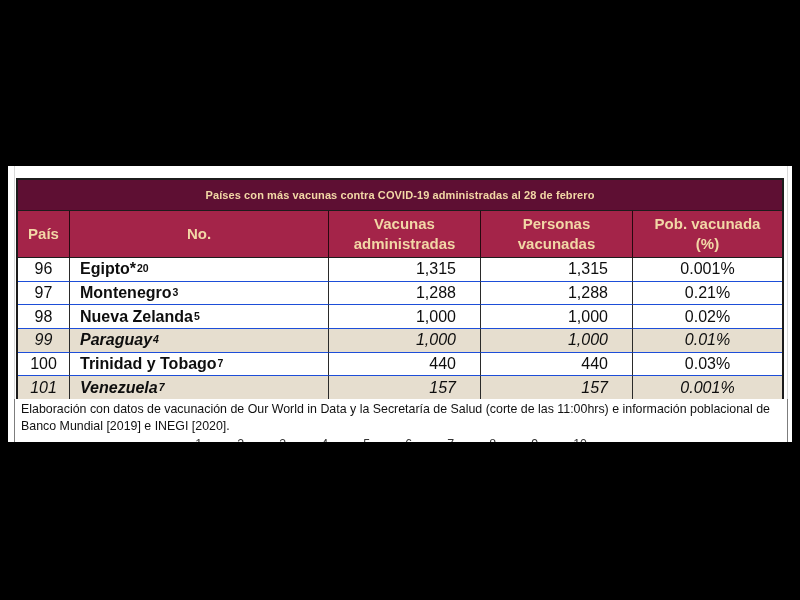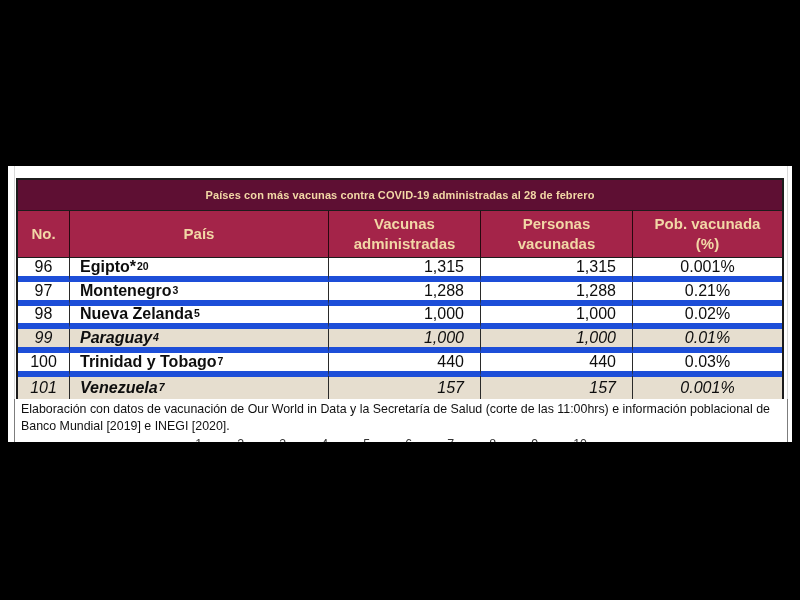--- a/index.html
+++ b/index.html
@@ -65,28 +65,28 @@
   }
   .head-cell:last-child { border-right: none; }
 
   .data-row { height: 23.7px; background: #ffffff; }
   .data-row.shaded { background: #e6decf; font-style: italic; }
   .cell {
     font-size: 16px;
     color: #0e0e0e;
     display: flex; align-items: center;
     border-right: 1px solid #2a2a2a;
-    border-bottom: 6px solid #1d4ed8;
+    border-bottom: 1px solid #1d4ed8;
     box-sizing: border-box;
     white-space: nowrap; overflow: visible;
   }
   .data-row:last-child .cell { border-bottom: none; }
   .cell:last-child { border-right: none; }
   .cell.center { justify-content: center; }
-  .cell.right  { justify-content: flex-end; padding-right: 16px; }
+  .cell.right  { justify-content: flex-end; padding-right: 24px; }
   .cell.country { padding-left: 10px; font-weight: bold; }
   .cell.country sup {
     font-size: 10.5px; font-weight: bold;
     line-height: 0; margin-left: 1px;
     position: relative; top: -1px;
   }
 
   
   .footer-box {
     position: absolute;
@@ -118,24 +118,24 @@
 <div class="frame">
   <div class="content">
     <div class="page-edge"></div>
 
     <div class="vax-table">
 
       <div class="title-bar">Países con más vacunas contra COVID-19 administradas al 28 de febrero</div>
 
       <div class="grid-row head-row">
         <div class="head-cell">
+          <span>País</span>
+        </div>
+        <div class="head-cell">
           <span>No.</span>
-        </div>
-        <div class="head-cell">
-          <span>País</span>
         </div>
         <div class="head-cell">
           <span>Vacunas</span>
           <span>administradas</span>
         </div>
         <div class="head-cell">
           <span>Personas</span>
           <span>vacunadas</span>
         </div>
         <div class="head-cell">

